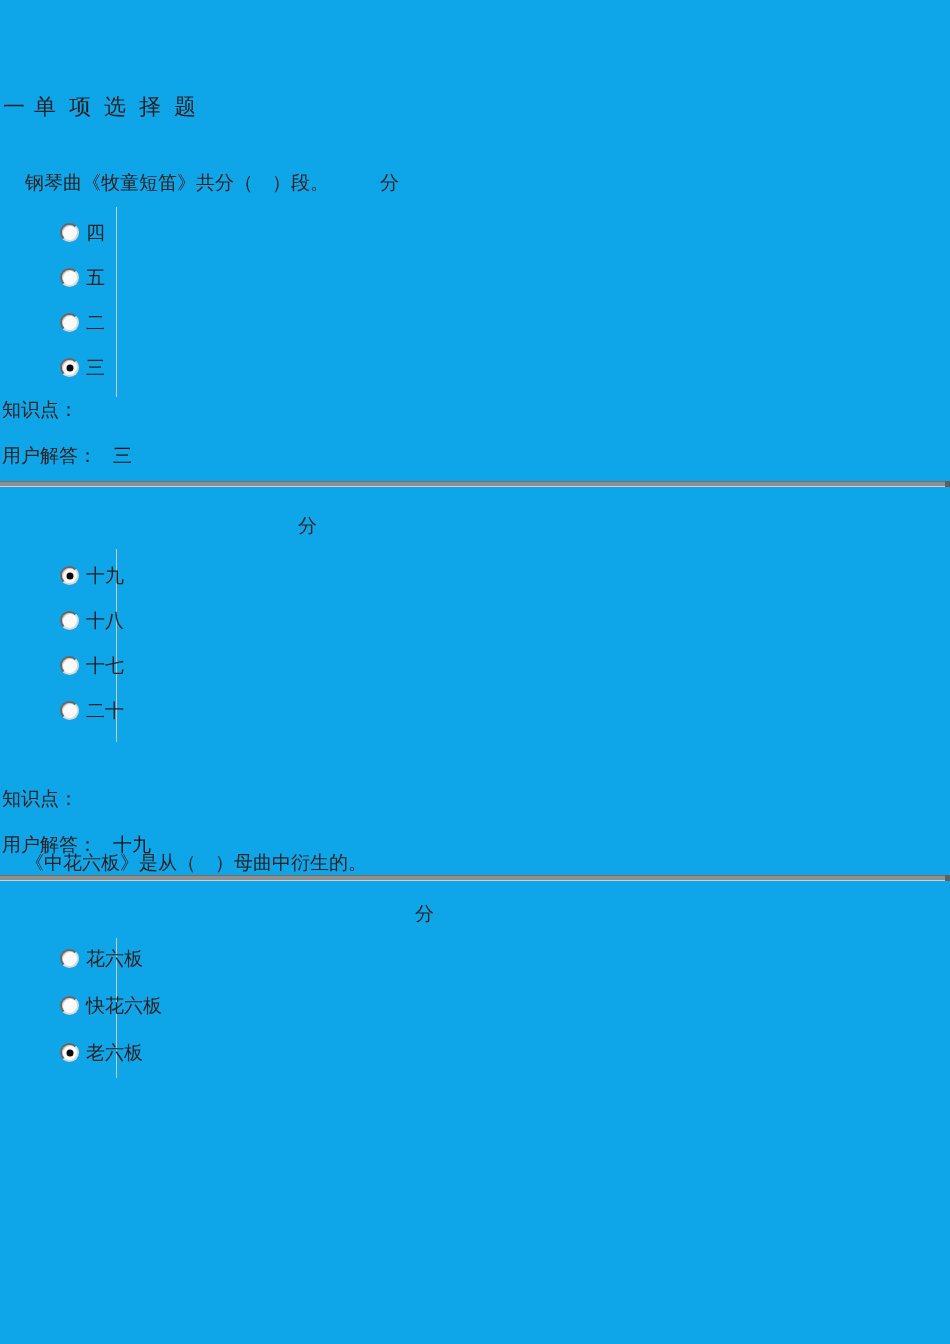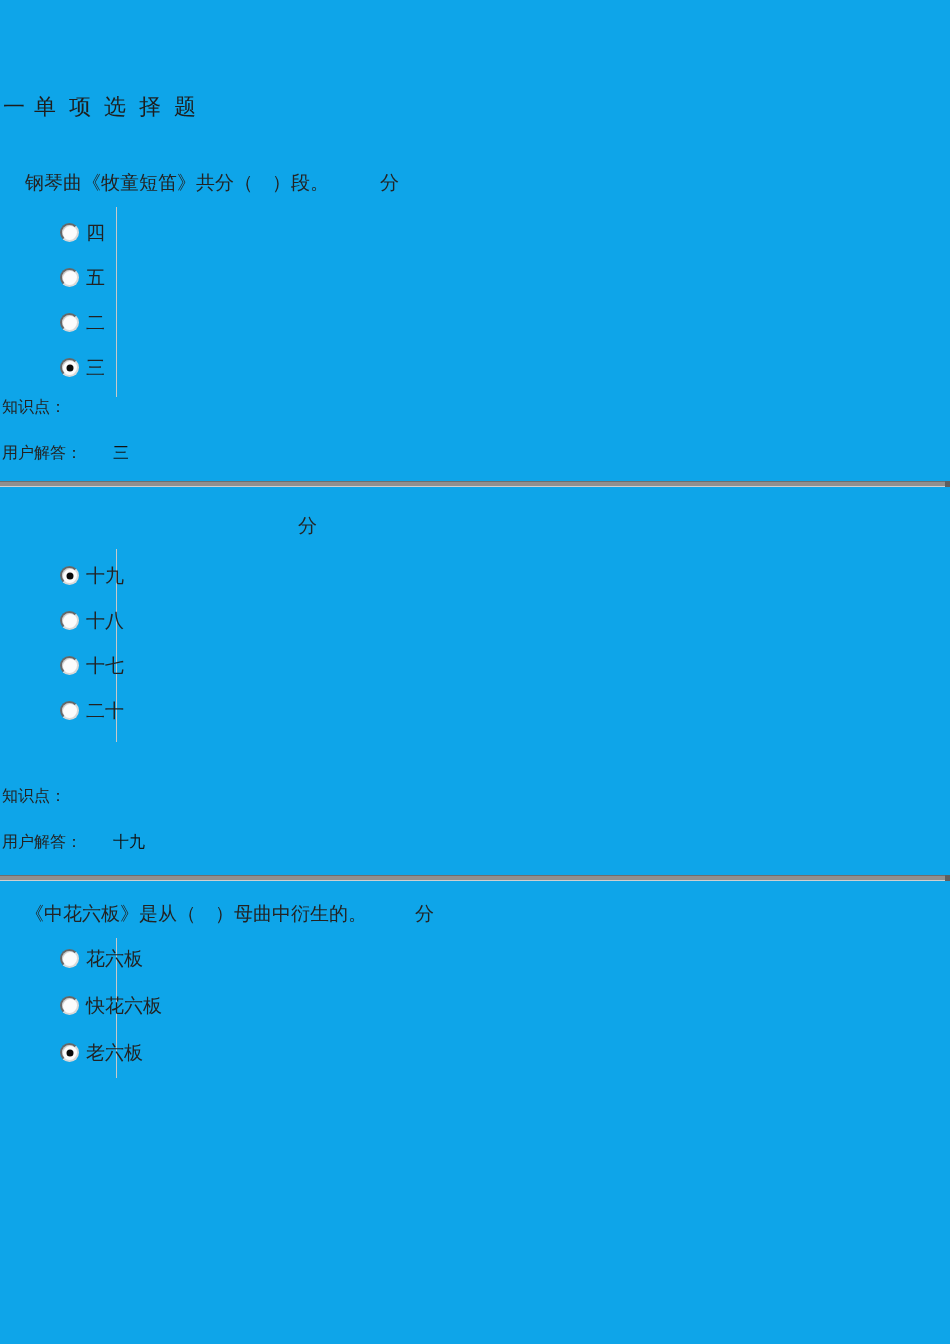--- a/index.html
+++ b/index.html
@@ -31,21 +31,21 @@
   }
   .radio.checked::after{
     content:"";position:absolute;left:50%;top:50%;
     width:7px;height:7px;transform:translate(-50%,-50%);
     border-radius:50%;background:#0a0a0a;
   }
   .opt-label{font-size:19px;margin-left:7px;position:relative;z-index:2;white-space:nowrap;}
   
   .vline{position:absolute;width:1px;background:#c9c9c9;z-index:1;}
   
-  .kv{font-size:16px;white-space:nowrap;color:#232323;}
+  .kv{font-size:19px;white-space:nowrap;color:#232323;}
   .kv .answer{position:absolute;left:111px;top:0;color:#111111;}
   
   .divider{
     position:absolute;left:0;width:950px;height:6px;box-sizing:border-box;
     background:#8f8f8f;border-top:1px solid #6e6e6e;border-bottom:1px solid #cfcfcf;
   }
   .divider::after{
     content:"";position:absolute;right:0;top:-1px;width:5px;height:6px;background:#5f5f5f;
   }
 </style>
@@ -118,21 +118,21 @@
   <div class="abs kv" style="left:2px;top:786px;">
     <span>知识点：</span>
   </div>
   <div class="abs kv" style="left:2px;top:832px;">
     <span>用户解答：</span>
     <span class="answer">十九</span>
   </div>
 
   <div class="divider" style="top:875px;"></div>
 
-  <div class="abs q-text" style="left:25px;top:901px;">《中花六板》是从（　）母曲中衍生的。</div>
+  <div class="abs q-text" style="left:25px;top:850px;">《中花六板》是从（　）母曲中衍生的。</div>
   <div class="abs score" style="left:415px;top:901px;">分</div>
 
   <div class="abs vline" style="left:116px;top:938px;height:140px;"></div>
 
   <div class="abs options rows47" style="left:60px;top:935px;">
     <div class="opt-row">
       <span class="radio"></span>
       <span class="opt-label">花六板</span>
     </div>
     <div class="opt-row">

